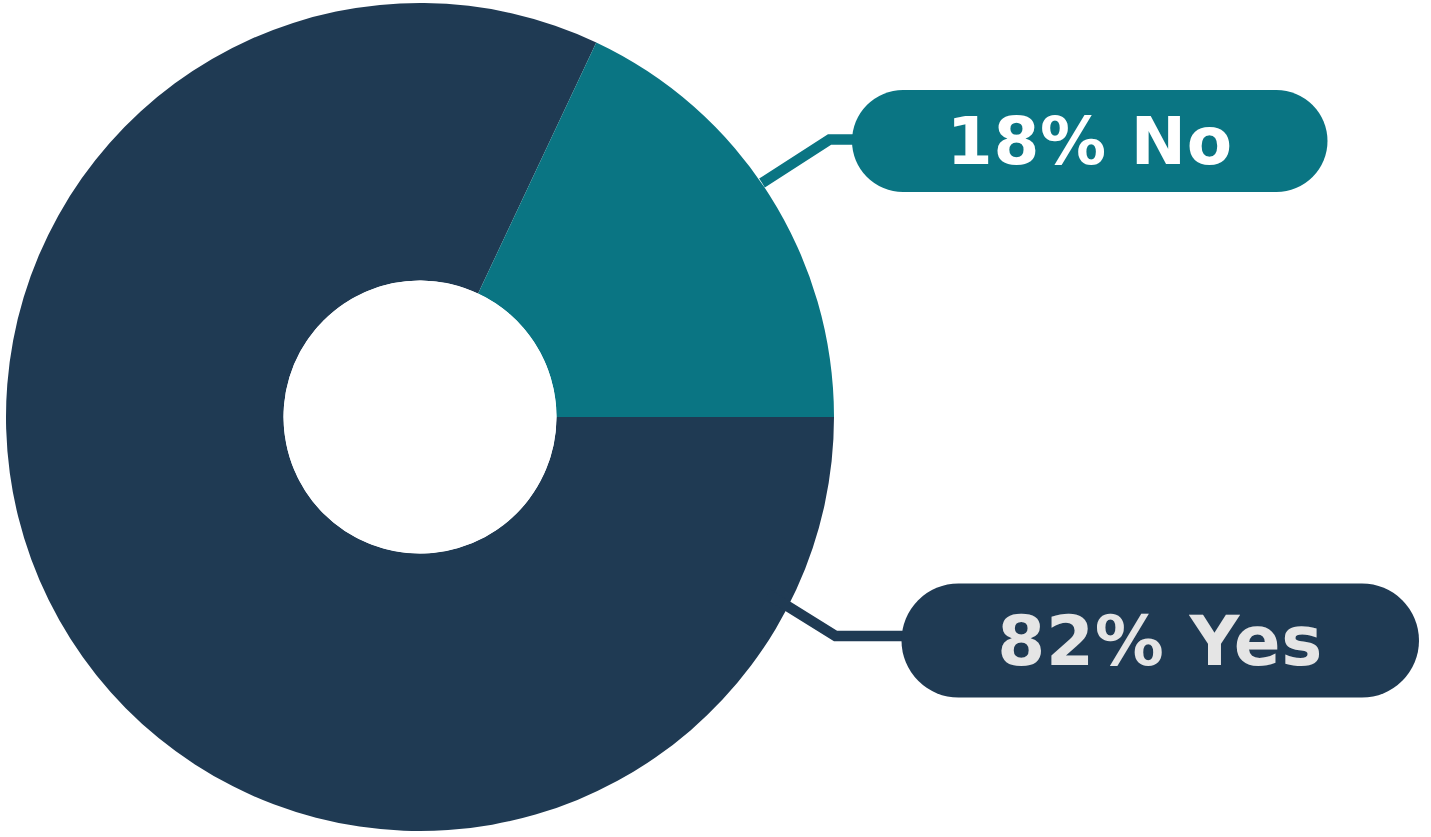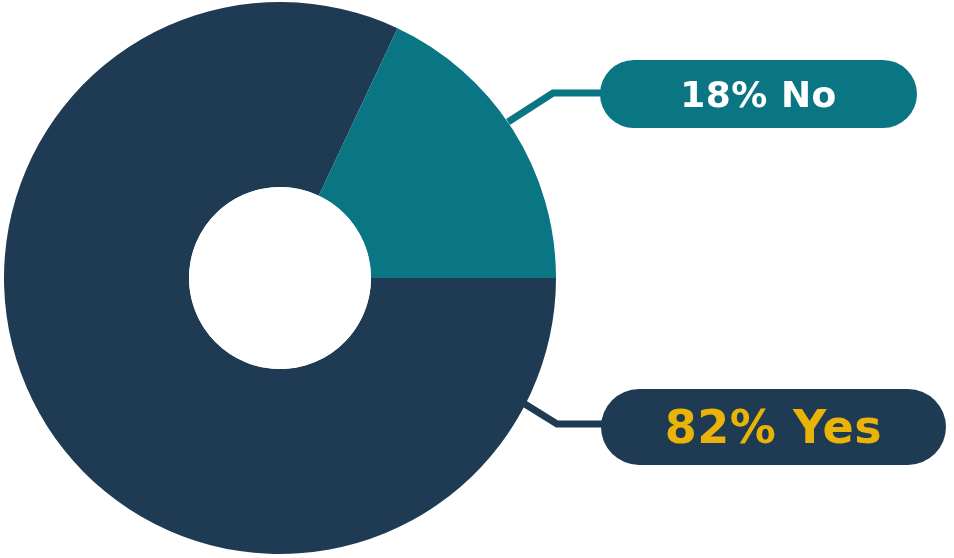--- a/index.html
+++ b/index.html
@@ -33,27 +33,27 @@
     justify-content: center;
     box-sizing: border-box;
     color: #ffffff;
     font-family: "DejaVu Sans", "Liberation Sans", sans-serif;
     font-weight: bold;
     letter-spacing: 0.5px;
     white-space: nowrap;
     user-select: none;
   }
   #label-no {
-    left: 600px;
+    left: 568px;
     top: 60px;
     width: 317px;
     height: 68px;
     border-radius: 34px;
     background: #0a7583;
-    font-size: 36px;
+    font-size: 44px;
   }
   #label-yes {
     left: 601px;
     top: 389px;
     width: 345px;
     height: 76px;
     border-radius: 38px;
     background: #1f3a53;
     font-size: 46px;
   }
@@ -72,17 +72,17 @@
       <polyline id="leader-no" fill="none" stroke-linecap="butt" stroke-linejoin="miter" points="508,122 553,93 604,93" stroke-width="7" stroke="#0a7583"></polyline>
       <polyline id="leader-yes" fill="none" stroke-linecap="butt" stroke-linejoin="miter" points="512,396 557,424 606,424" stroke-width="7" stroke="#1f3a53"></polyline>
     </g>
     <circle id="donut-hole" cx="280" cy="278" r="91" fill="#ffffff"></circle>
   </svg>
 
   <div class="callout-label" id="label-no" style="background: rgb(10, 117, 131); color: rgb(255, 255, 255);">
     <span>18% No</span>
   </div>
 
-  <div class="callout-label" id="label-yes" style="background: rgb(31, 58, 83); color: #eab308;">
+  <div class="callout-label" id="label-yes" style="background: rgb(31, 58, 83); color: #e5e5e5;">
     <span>82% Yes</span>
   </div>
 
 </div>
 
 </body></html>

